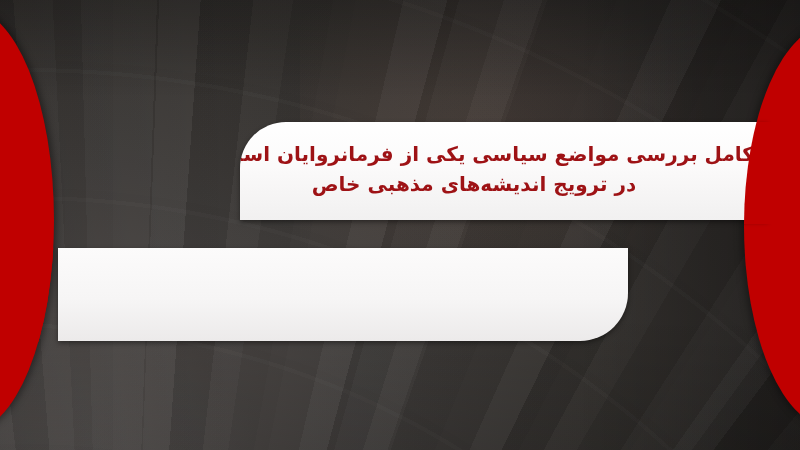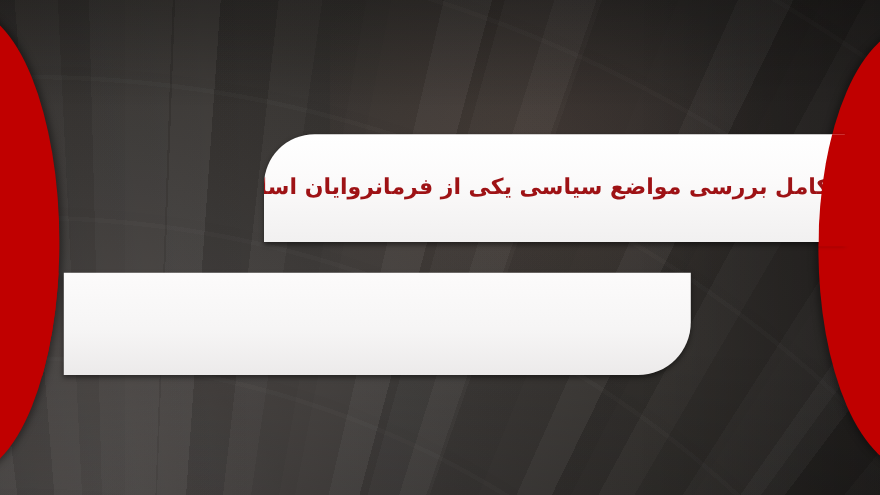--- a/index.html
+++ b/index.html
@@ -195,20 +195,21 @@
   <div class="bg-rays"></div>
   <div class="bg-rays2"></div>
   <div class="bg-warm"></div>
   <div class="bg-vignette"></div>
 
   <div class="red-ellipse red-left"></div>
   <div class="red-ellipse red-right"></div>
 
   <div class="title-plate">
     <div class="title-line l1">کامل بررسی مواضع سیاسی یکی از فرمانروایان اسلامی</div>
+    <div class="title-line l2">در ترویج اندیشه‌های مذهبی خاص</div>
   </div>
 
   <div class="red-over-plate"></div>
 
   <div class="content-plate">
     <div class="content-body"></div>
   </div>
 
   <div class="red-over-content"></div>
 

